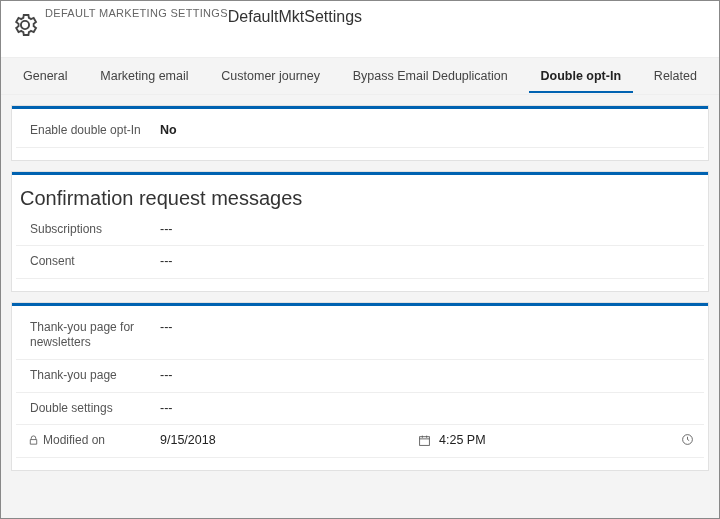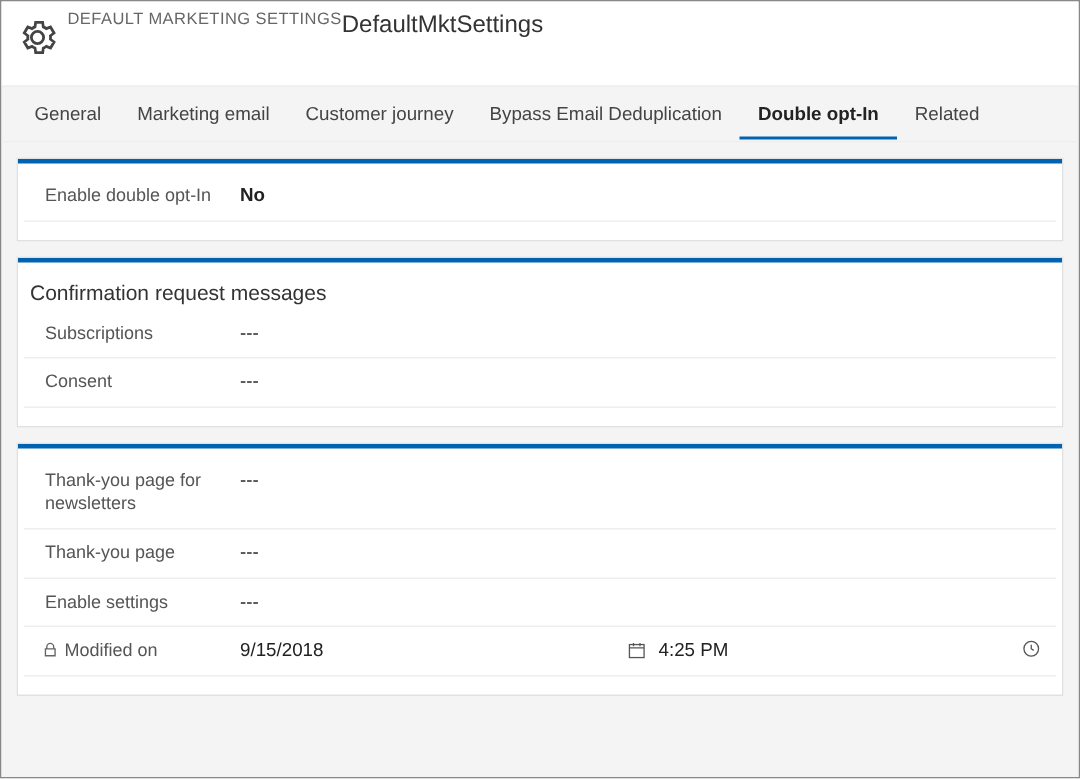--- a/index.html
+++ b/index.html
@@ -33,20 +33,21 @@
   
   .tabbar {
     background: #f4f4f4;
     border-top: 1px solid #eee;
     border-bottom: 1px solid #eee;
     padding: 0 10px;
     display: flex;
     align-items: center;
     gap: 0;
     height: 38px;
+    justify-content: space-between;
   }
   .tab {
     font-size: 12.5px;
     color: #444;
     padding: 10px 12px 8px 12px;
     cursor: pointer;
     border-bottom: 2px solid transparent;
     position: relative;
   }
   .tab.active {
@@ -64,21 +65,21 @@
   .card {
     background: #fff;
     border: 1px solid #e1e1e1;
     margin-bottom: 10px;
   }
   .card-inner {
     border-top: 3px solid #0062b1;
     padding: 6px 4px 4px 4px;
   }
   .section-title {
-    font-size: 14px;
+    font-size: 20px;
     font-weight: 400;
     color: #333;
     padding: 6px 4px 4px 4px;
   }
   .row {
     display: flex;
     align-items: flex-start;
     border-bottom: 1px solid #eee;
     padding: 8px 4px;
     min-height: 32px;
@@ -174,21 +175,21 @@
       <div class="card-inner">
         <div class="row">
           <div class="label">Thank-you page for newsletters</div>
           <div class="value">---</div>
         </div>
         <div class="row">
           <div class="label">Thank-you page</div>
           <div class="value">---</div>
         </div>
         <div class="row">
-          <div class="label">Enable settings</div>
+          <div class="label">Double settings</div>
           <div class="value">---</div>
         </div>
         <div class="row">
           <div class="label">
             <svg class="lock-icon" viewBox="0 0 24 24">
               <path fill="none" stroke="currentColor" stroke-width="2" d="M7 10V7a5 5 0 0 1 10 0v3M5 10h14v10H5z"></path>
             </svg>
             <span>Modified on</span>
           </div>
           <div class="value">9/15/2018</div>

